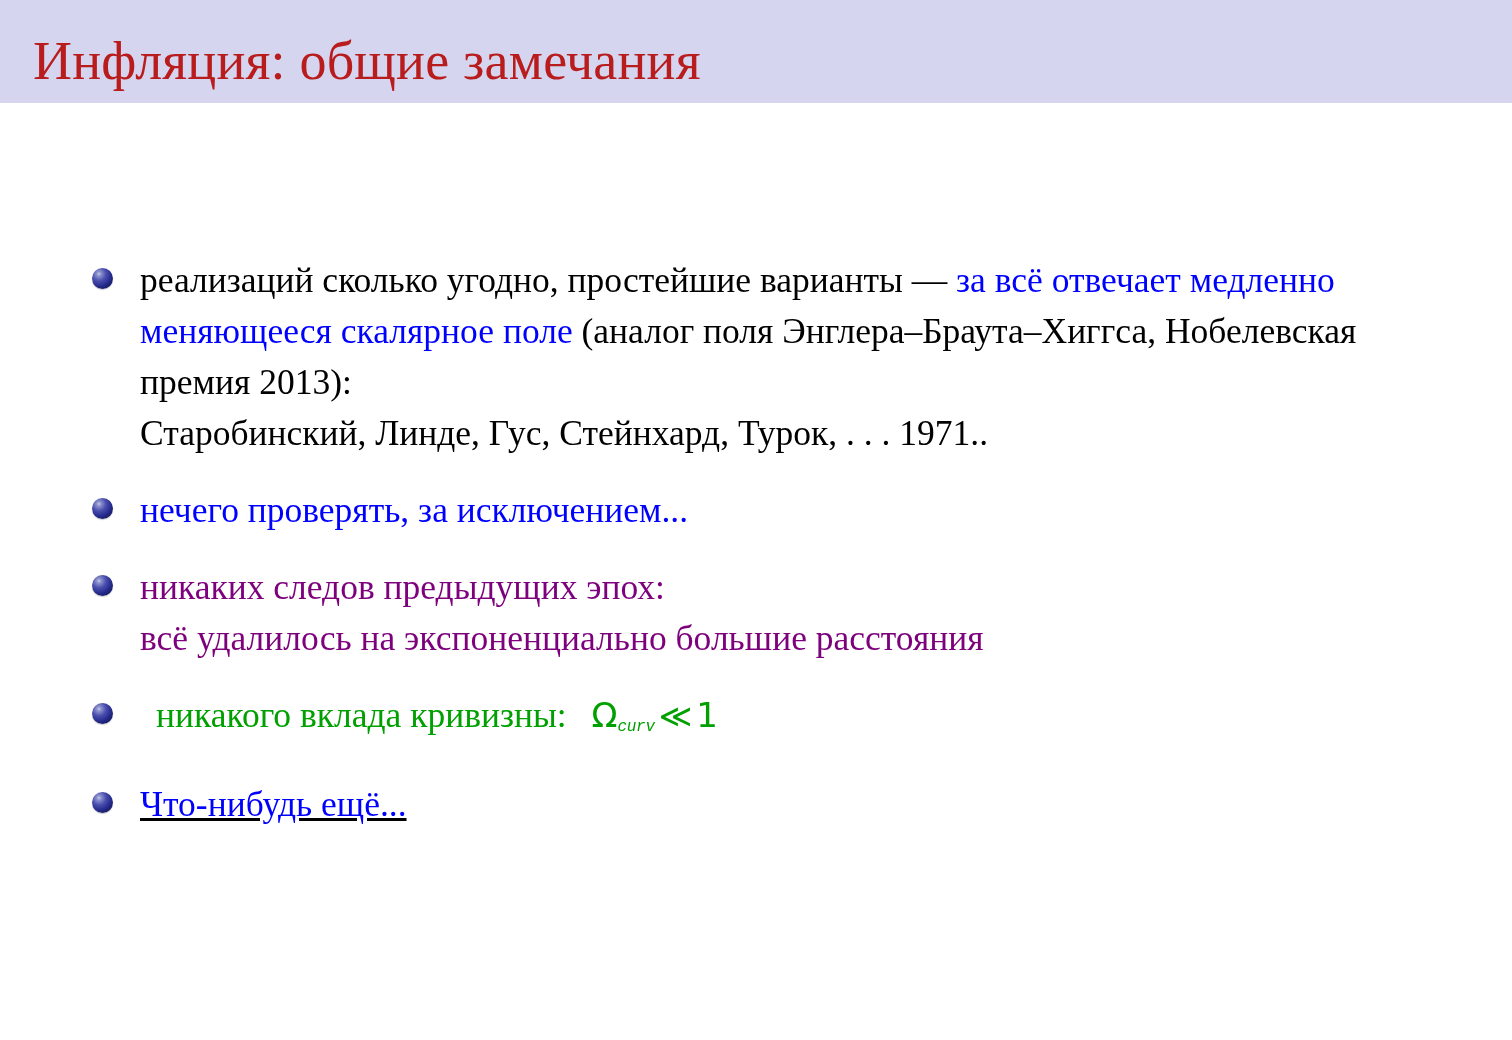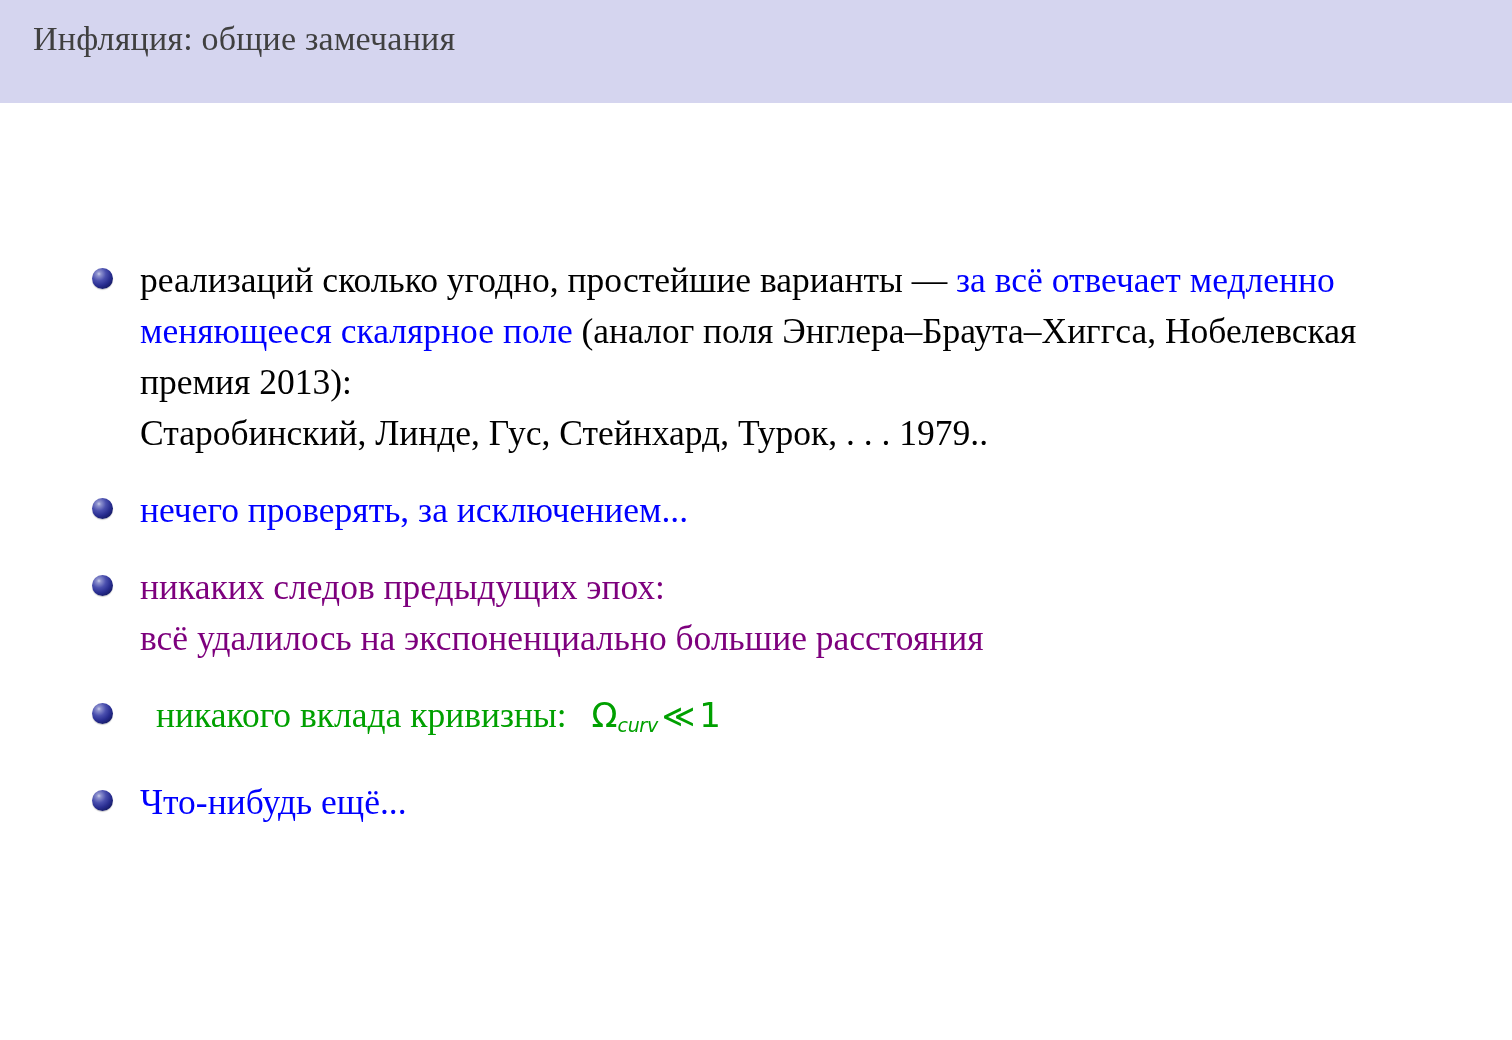--- a/index.html
+++ b/index.html
@@ -26,25 +26,25 @@
     position: absolute;
     left: 0;
     top: 0;
     width: 1512px;
     height: 103px;
     background: #d5d5ef;
   }
   .title-text {
     position: absolute;
     left: 33px;
-    top: 8px;
+    top: 30px;
     font-family: "Liberation Serif", "DejaVu Serif", serif;
-    font-size: 34px;
+    font-size: 54px;
     line-height: 62px;
-    color: #404040;
+    color: #b91c1c;
     white-space: nowrap;
     letter-spacing: 0.2px;
   }
 
   
   .body {
     position: absolute;
     left: 0;
     top: 103px;
     width: 1512px;
@@ -56,21 +56,21 @@
     left: 92px;
     top: 152px;
     width: 1340px;
   }
 
   .bullet-item {
     position: relative;
     padding-left: 48px;
     margin-bottom: 26px;
   }
-  .bullet-item:last-child { margin-bottom: 0; }
+  .bullet-item:last-child { margin-bottom: 0; text-decoration: underline; }
 
   
   .ball {
     position: absolute;
     left: 0;
     top: 13px;
     width: 21px;
     height: 21px;
     border-radius: 50%;
     background:
@@ -96,24 +96,25 @@
   .c-purple  { color: #7d007d; }
   .c-green   { color: #00a000; margin-left: 16px; }
   .c-pink    { color: #ec0e80; }
 
   
   .math {
     font-family: "DejaVu Sans", "Liberation Sans", sans-serif;
     font-size: 34px;
   }
   .math .sub {
-    font-size: 19px;
+    font-size: 16px;
     font-style: italic;
     vertical-align: -0.28em;
     letter-spacing: -0.3px;
+    font-family: Liberation Mono, monospace;
   }
   .math .ll {
     font-size: 32px;
     padding: 0 4px;
   }
 
   .para { max-width: 1330px; }
 </style>
 </head>
 <body>
@@ -123,21 +124,21 @@
   <div class="title-bar">
     <div class="title-text">Инфляция: общие замечания</div>
   </div>
 
   <div class="body">
     <div class="bullet-list">
 
       <div class="bullet-item">
         <span class="ball"></span>
         <div class="line wrapline para"><span class="c-black">реализаций сколько угодно, простейшие варианты — </span><span class="c-blue">за всё отвечает медленно меняющееся скалярное поле</span><span class="c-black"> (аналог поля Энглера–Браута–Хиггса, Нобелевская премия 2013):</span></div>
-        <div class="line c-black">Старобинский, Линде, Гус, Стейнхард, Турок, . . . 1979..</div>
+        <div class="line c-black">Старобинский, Линде, Гус, Стейнхард, Турок, . . . 1971..</div>
       </div>
 
       <div class="bullet-item">
         <span class="ball"></span>
         <div class="line c-blue">нечего проверять, за исключением...</div>
       </div>
 
       <div class="bullet-item">
         <span class="ball"></span>
         <div class="line c-purple">никаких следов предыдущих эпох:</div>

